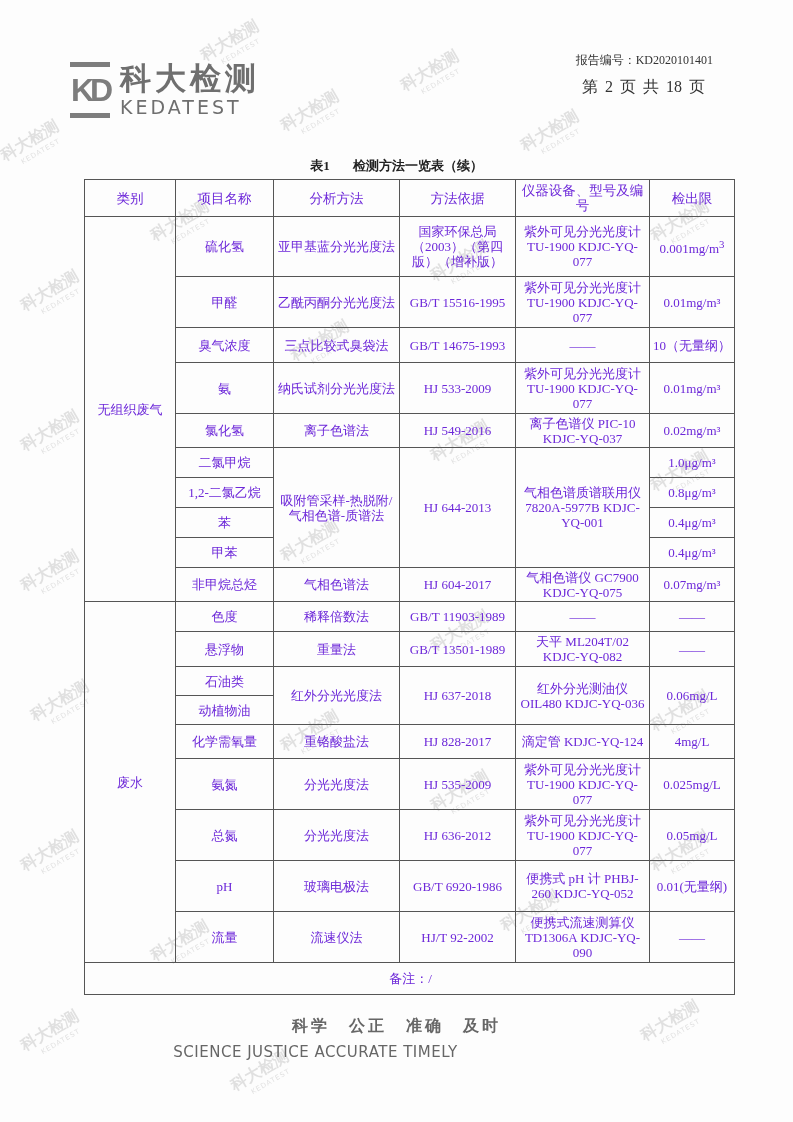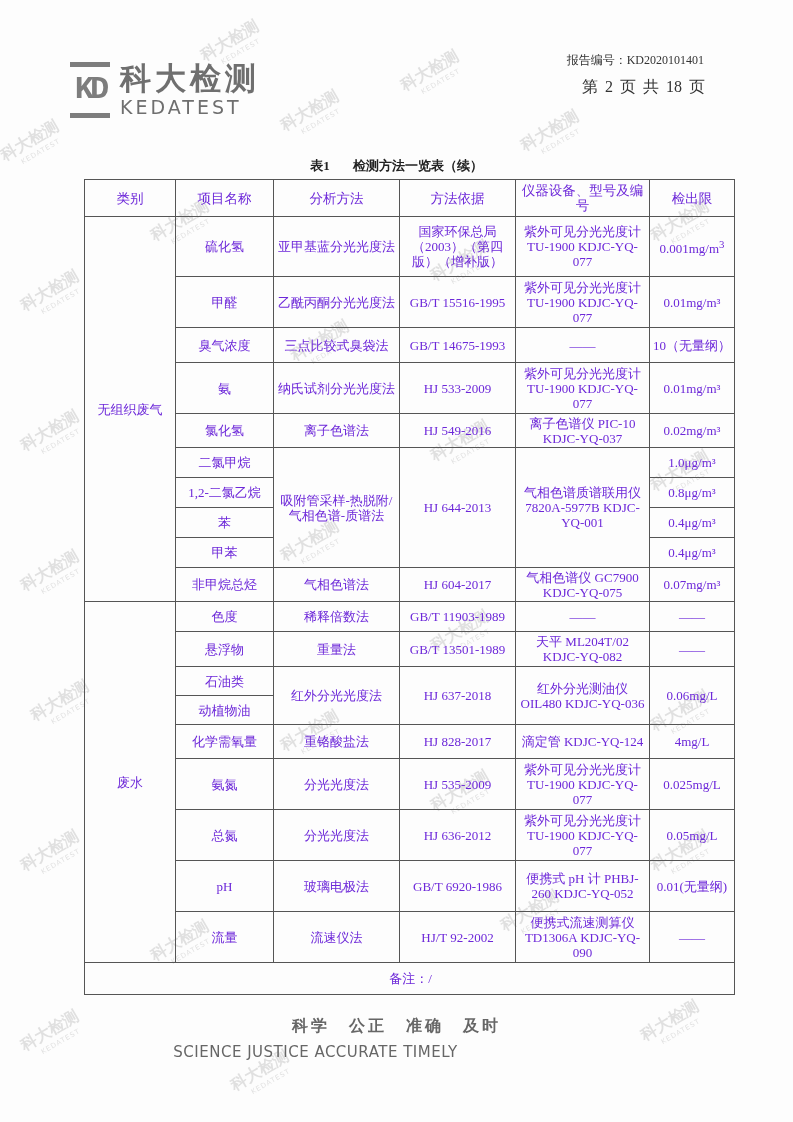--- a/index.html
+++ b/index.html
@@ -8,26 +8,26 @@
     background: #fdfdfd;
     font-family: "Liberation Serif", "DejaVu Serif", serif;
     color: #2a2a2a;
   }
   .logo { position: absolute; left: 70px; top: 60px; display: flex; align-items: center; }
   .logo-mark { width: 40px; height: 60px; position: relative; margin-right: 10px; }
   .logo-mark .bar { position: absolute; left: 0; width: 40px; height: 5px; background: #7d7d7d; }
   .logo-mark .bar.top { top: 2px; }
   .logo-mark .bar.bot { bottom: 2px; }
   .logo-mark .glyph { position: absolute; top: 12px; left: 0; width: 40px; height: 36px;
-    font-family: Liberation Mono, monospace; font-weight: bold; font-size: 32px; line-height: 36px; color: #7d7d7d; letter-spacing: -4px; text-align: center; }
+    font-family: Liberation Sans, sans-serif; font-weight: bold; font-size: 32px; line-height: 36px; color: #7d7d7d; letter-spacing: -4px; text-align: center; }
   .logo-text { display: flex; flex-direction: column; }
   .logo-cn { font-family: "DejaVu Sans", sans-serif; font-weight: bold; font-size: 31px; color: #6f6f6f; letter-spacing: 4px; line-height: 34px; }
   .logo-en { font-family: "DejaVu Sans", sans-serif; font-size: 19px; color: #6f6f6f; letter-spacing: 3px; line-height: 24px; }
 
-  .report-no { position: absolute; right: 89px; top: 52px; font-size: 12px; color: #333; }
+  .report-no { position: absolute; right: 80px; top: 52px; font-size: 12px; color: #333; }
   .page-no { position: absolute; right: 88px; top: 77px; font-size: 16px; color: #333; word-spacing: 3px; }
 
   .table-title { position: absolute; left: 0; width: 793px; top: 157px; text-align: center; font-size: 13px; font-weight: bold; color: #222; }
   .table-title span { margin: 12px 10px; }
 
   table.main {
     position: absolute; left: 76px; top: 179px; width: 650px;
     border-collapse: collapse; table-layout: fixed;
     font-size: 13px; color: #6d28d9; margin-left: 8px;
   }

